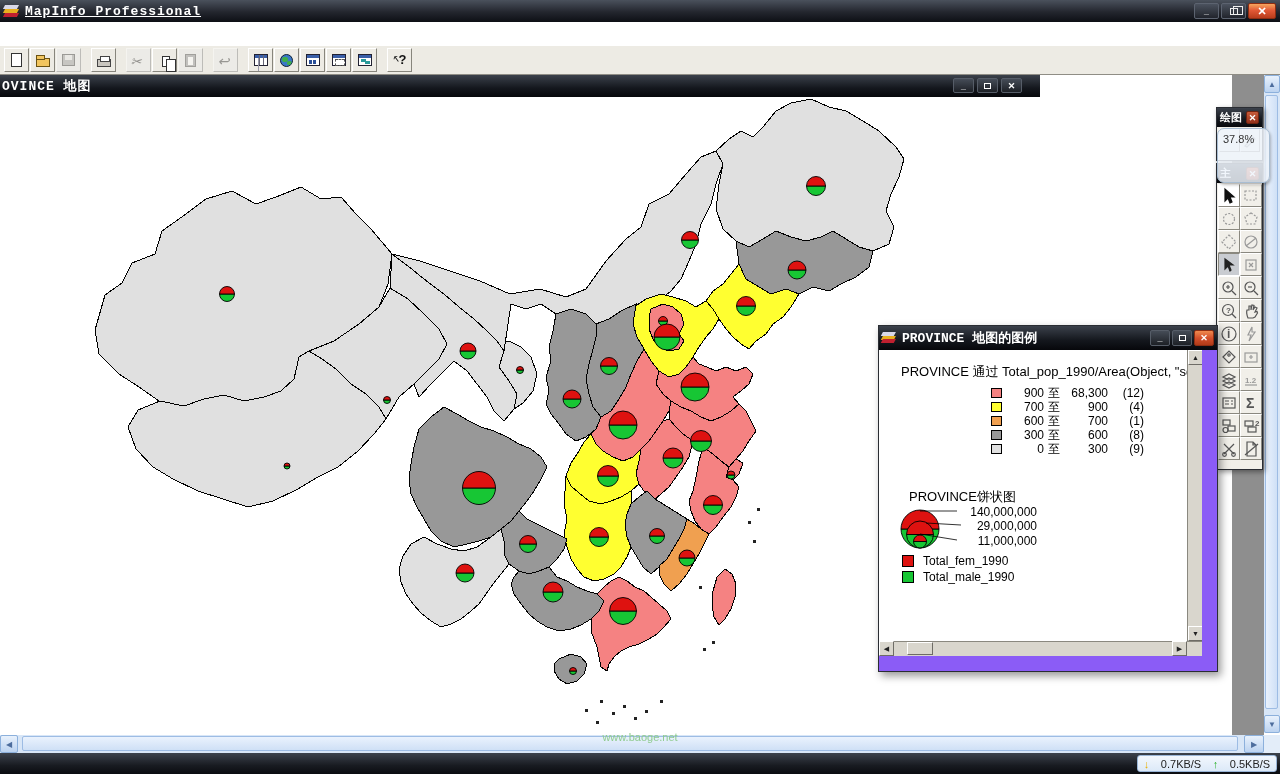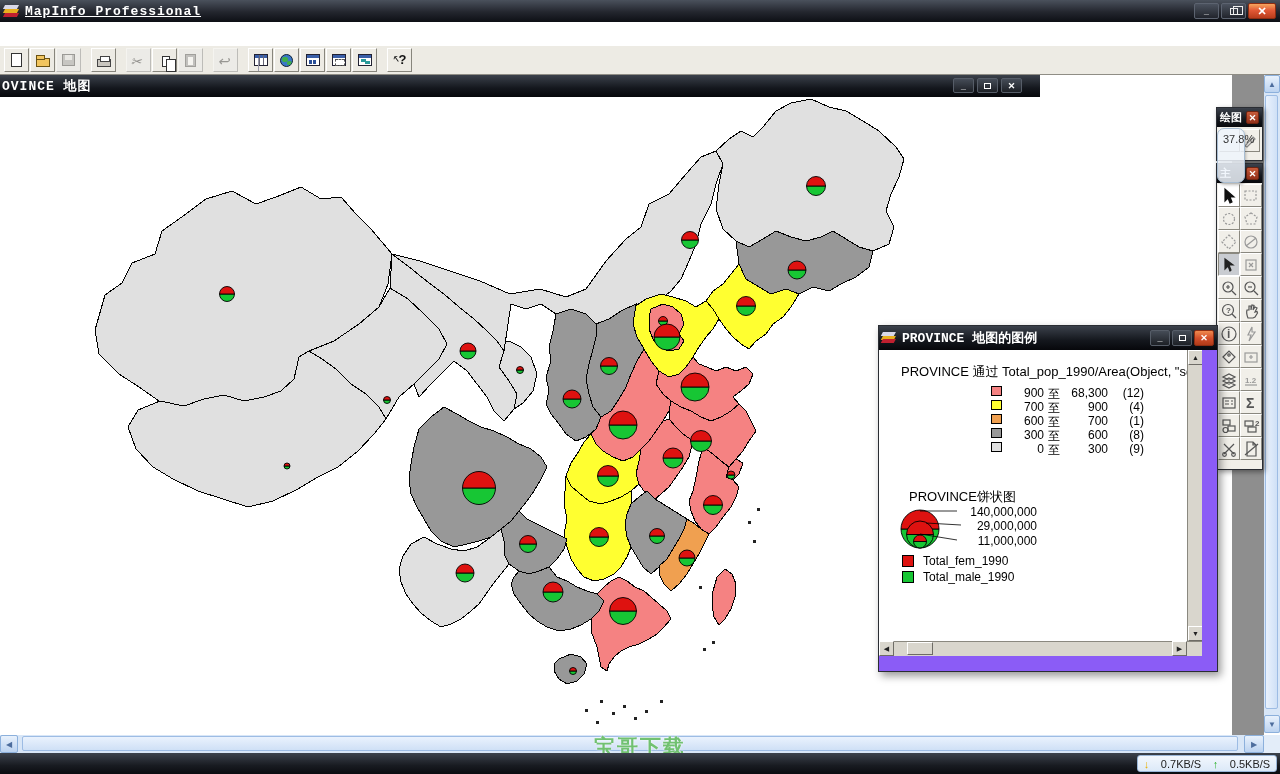--- a/index.html
+++ b/index.html
@@ -113,21 +113,21 @@
     border-radius:2px; color:#fff; font:bold 9px "Liberation Sans",sans-serif; display:flex; align-items:center; justify-content:center; }
   #panel-draw { left:1216px; top:107px; width:47px; height:54px; }
   #panel-draw .body { display:flex; padding:2px; }
   #panel-main { left:1216px; top:163px; width:47px; height:307px; }
   #tool-grid { display:grid; grid-template-columns:22px 22px; padding:1px 0 0 1px; }
   .tool-btn { width:22px; height:23px; background:#f1efe9; border:1px solid;
     border-color:#ffffff #8a887f #8a887f #ffffff; display:flex; align-items:center; justify-content:center; }
   .tool-btn.active { background:#ffffff; }
   .tool-btn.pressed { background:#c9ccd1; border-color:#8a887f #ffffff #ffffff #8a887f; }
 
-  #zoom-tip { left:1217px; top:128px; width:28px; height:55px;
+  #zoom-tip { left:1217px; top:128px; width:53px; height:55px;
     background:rgba(238,245,252,.85); border:1px solid #a8bdd2; border-radius:7px;
     font-size:11px; color:#333; padding:4px 0 0 5px; box-shadow:1px 2px 3px rgba(0,0,0,.25); }
 
   
   #legendwin { left:878px; top:325px; width:340px; height:347px; background:#8b5cf6;
     border:1px solid #2a2d33; box-shadow:3px 4px 8px rgba(0,0,0,.4); }
   #legend-title { height:24px; background:linear-gradient(#3b414b,#14171d 60%,#06070b);
     display:flex; align-items:center; color:#fff; }
   #legend-title .logo { width:15px; height:12px; margin:0 5px 0 3px; position:relative; }
   #legend-title .logo i { position:absolute; left:0; width:13px; height:3.5px; transform:skewX(-28deg); }
@@ -137,21 +137,21 @@
   #legend-title .t { font:bold 13px "Liberation Mono", monospace; flex:1; }
   #legend-title .btns { display:flex; gap:2px; margin-right:3px; }
   .lbtn { width:20px; height:16px; border:1px solid #565d68; border-radius:2px;
     background:linear-gradient(#454c57,#1d2026); color:#fff; font:bold 9px "Liberation Sans",sans-serif;
     display:flex; align-items:center; justify-content:center; }
   .lbtn.close { background:linear-gradient(#f08a4e,#d4502c 50%,#b03a18); border-color:#8e2d12; }
   .lbtn .sq { width:7px; height:6px; border:1px solid #fff; }
   #legend-body { position:relative; width:323px; height:306px; overflow:hidden; background:#fff; }
   #legend-sub { position:absolute; left:22px; top:13px; font-size:13px; color:#000; white-space:nowrap; }
   #range-list { position:absolute; left:112px; top:36px; }
-  .range-row { display:flex; height:14px; font-size:12px; color:#000; }
+  .range-row { display:flex; align-items:center; height:14px; font-size:12px; color:#000; }
   .range-row .sw { width:11px; height:10px; border:1px solid #000; margin-right:8px; }
   .range-row .from { width:34px; text-align:right; }
   .range-row .zhi { width:20px; text-align:center; }
   .range-row .to { width:44px; text-align:right; }
   .range-row .cnt { width:36px; text-align:right; }
   #pie-sec-title { position:absolute; left:30px; top:138px; font-size:13px; color:#000; }
   #minipie-svg { position:absolute; left:12px; top:152px; }
   .size-label { position:absolute; left:66px; width:92px; text-align:right; font-size:12px; color:#000; }
   #series-list { position:absolute; left:23px; top:203px; }
   .series-row { display:flex; align-items:center; height:15px; margin-bottom:1px; }
@@ -693,21 +693,20 @@
       </div>
       <div class="c-sb-h">
         <div class="c-btn" style="left:0;top:-1px;">◀</div>
         <div class="c-thumb" style="left:28px;top:0px;width:26px;height:13px;"></div>
         <div class="c-btn" style="right:15px;top:-1px;">▶</div>
       </div>
     </div>
   </div>
 
   <div id="watermark" class="abs">
-    <div class="wm1">宝哥下载</div>
     <div class="wm2">www.baoge.net</div>
   </div>
 
   <div id="statusbar" class="abs">
     <div id="speed-widget">
       <span class="down-arrow">↓</span>
       <span>0.7KB/S</span>
       <span class="up-arrow">↑</span>
       <span>0.5KB/S</span>
     </div>

